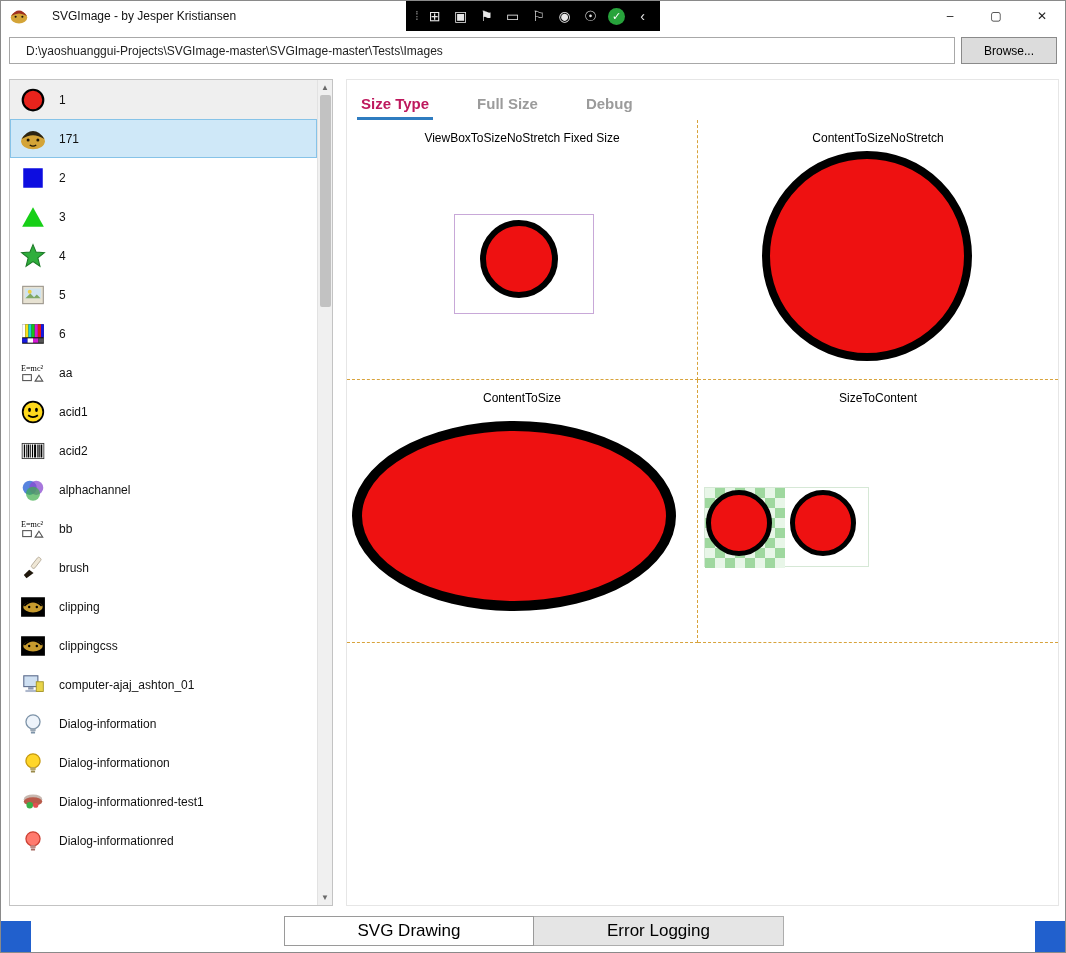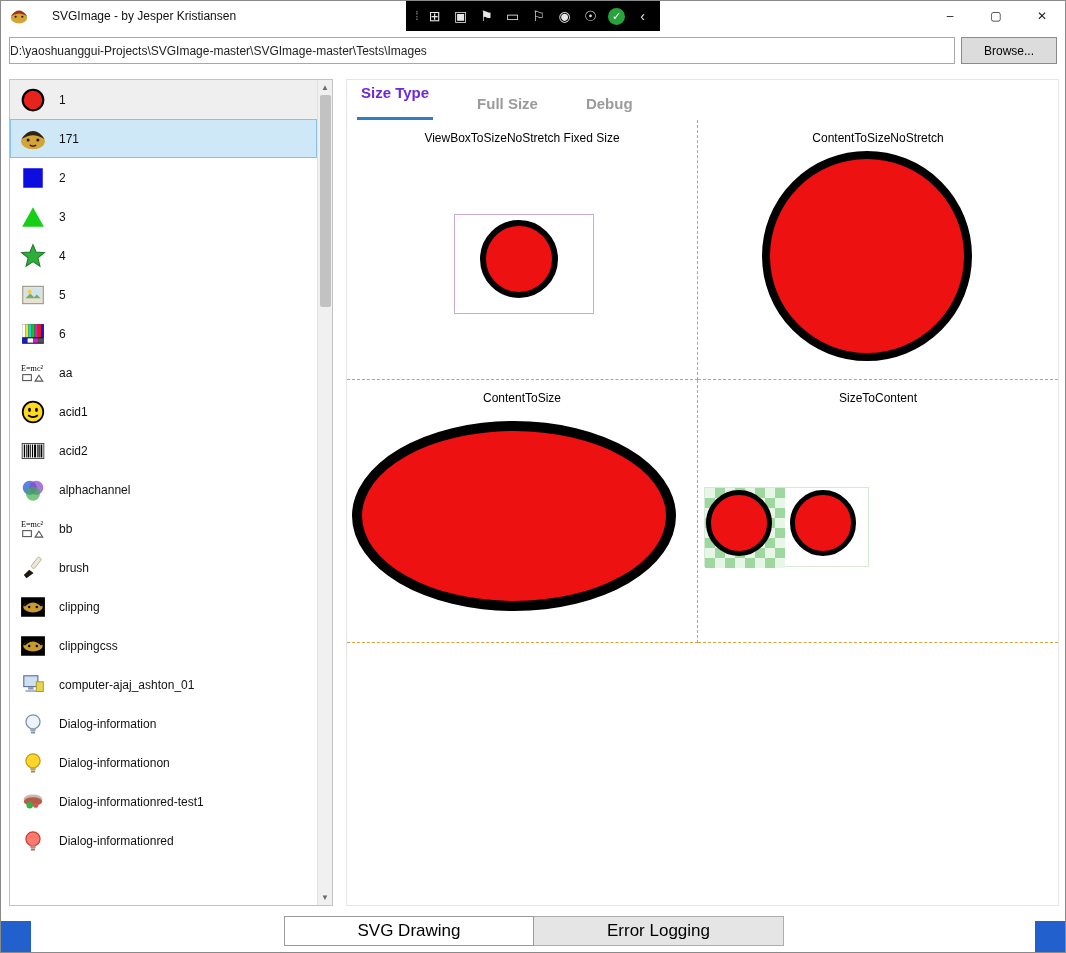--- a/index.html
+++ b/index.html
@@ -14,41 +14,41 @@
   .capture-toolbar { position:absolute; left:405px; top:0; height:30px; background:#000; display:flex; align-items:center; padding:0 5px; gap:1px; }
   .tool { width:25px; height:30px; color:#e8e8e8; font-size:14px; display:flex; align-items:center; justify-content:center; cursor:pointer; }
   .tool.grip { width:10px; color:#8a8a8a; font-size:12px; letter-spacing:-2px; cursor:default; }
   .tool.accent { width:25px; }
   .tool.accent span { background:#27a33b; color:#fff; width:17px; height:17px; border-radius:50%; font-size:11px; display:flex; align-items:center; justify-content:center; }
   .win-controls { margin-left:auto; display:flex; height:30px; }
   .win-btn { width:46px; height:30px; display:flex; align-items:center; justify-content:center; font-size:12px; color:#222; cursor:pointer; }
 
   
   .address-row { position:absolute; left:0; top:32px; width:100%; display:flex; padding:4px 8px; gap:6px; }
-  .path-input { flex:1; height:27px; border:1px solid #a8a8a8; font-size:12px; padding:0 0; font-family:"Liberation Sans", sans-serif; color:#222; }
+  .path-input { flex:1; height:27px; border:1px solid #a8a8a8; font-size:12px; padding:0 16px; font-family:"Liberation Sans", sans-serif; color:#222; }
   .browse-btn { width:96px; height:27px; background:#dcdcdc; border:1px solid #8a8a8a; font-size:12px; font-family:"Liberation Sans", sans-serif; cursor:pointer; }
 
   
   .left-panel { position:absolute; left:8px; top:78px; width:324px; height:827px; border:1px solid #c3c3c3; display:flex; background:#fff; }
   .file-list { flex:1; overflow:hidden; }
   .list-item { height:39px; display:flex; align-items:center; padding-left:9px; gap:13px; font-size:12px; color:#111; cursor:pointer; border:1px solid transparent; }
   .list-item.hover { background:#efefef; }
   .list-item.selected { background:#cfe8f8; border:1px solid #86c3e8; }
   .li-icon { width:26px; height:26px; flex:0 0 26px; }
   .li-icon svg { width:26px; height:26px; }
   .scrollbar { width:15px; background:#f0f0f0; border-left:1px solid #e2e2e2; display:flex; flex-direction:column; align-items:center; }
   .scroll-arrow { width:15px; height:15px; font-size:8px; color:#6a6a6a; display:flex; align-items:center; justify-content:center; cursor:pointer; }
   .scroll-thumb { width:11px; height:212px; background:#c2c2c2; border-radius:2px; cursor:grab; }
   .scroll-space { flex:1; }
 
   
   .right-panel { position:absolute; left:345px; top:78px; width:713px; height:827px; border:1px solid #e6e6e6; background:#fff; }
   .tab-bar { height:40px; display:flex; align-items:flex-end; gap:40px; padding-left:10px; }
   .tab { font-size:15px; font-weight:bold; color:#9b9b9b; padding:6px 4px 8px 4px; cursor:pointer; }
-  .tab.active { color:#6d28d9; border-bottom:3px solid #2f7cc0; padding-bottom:16px; }
+  .tab.active { color:#be185d; border-bottom:3px solid #2f7cc0; padding-bottom:5px; }
 
   .grid { position:absolute; left:0; top:40px; right:0; bottom:0; display:grid; grid-template-columns:351px 1fr; grid-template-rows:260px 263px 1fr; }
   .cell { position:relative; }
   .cell.br { border-right:1px dashed #d8a33c; }
   .cell.bb { border-bottom:1px dashed #d8a33c; }
   .cell-title { text-align:center; padding-top:11px; font-size:12px; color:#000; }
 
   .frame-box { position:absolute; border:1px solid #c8a8d8; background:#fff; }
   .red-circle { position:absolute; background:#ee1111; border-radius:50%; border-style:solid; border-color:#000; }
   .checker { position:absolute; left:0; top:0; width:80px; height:80px;

